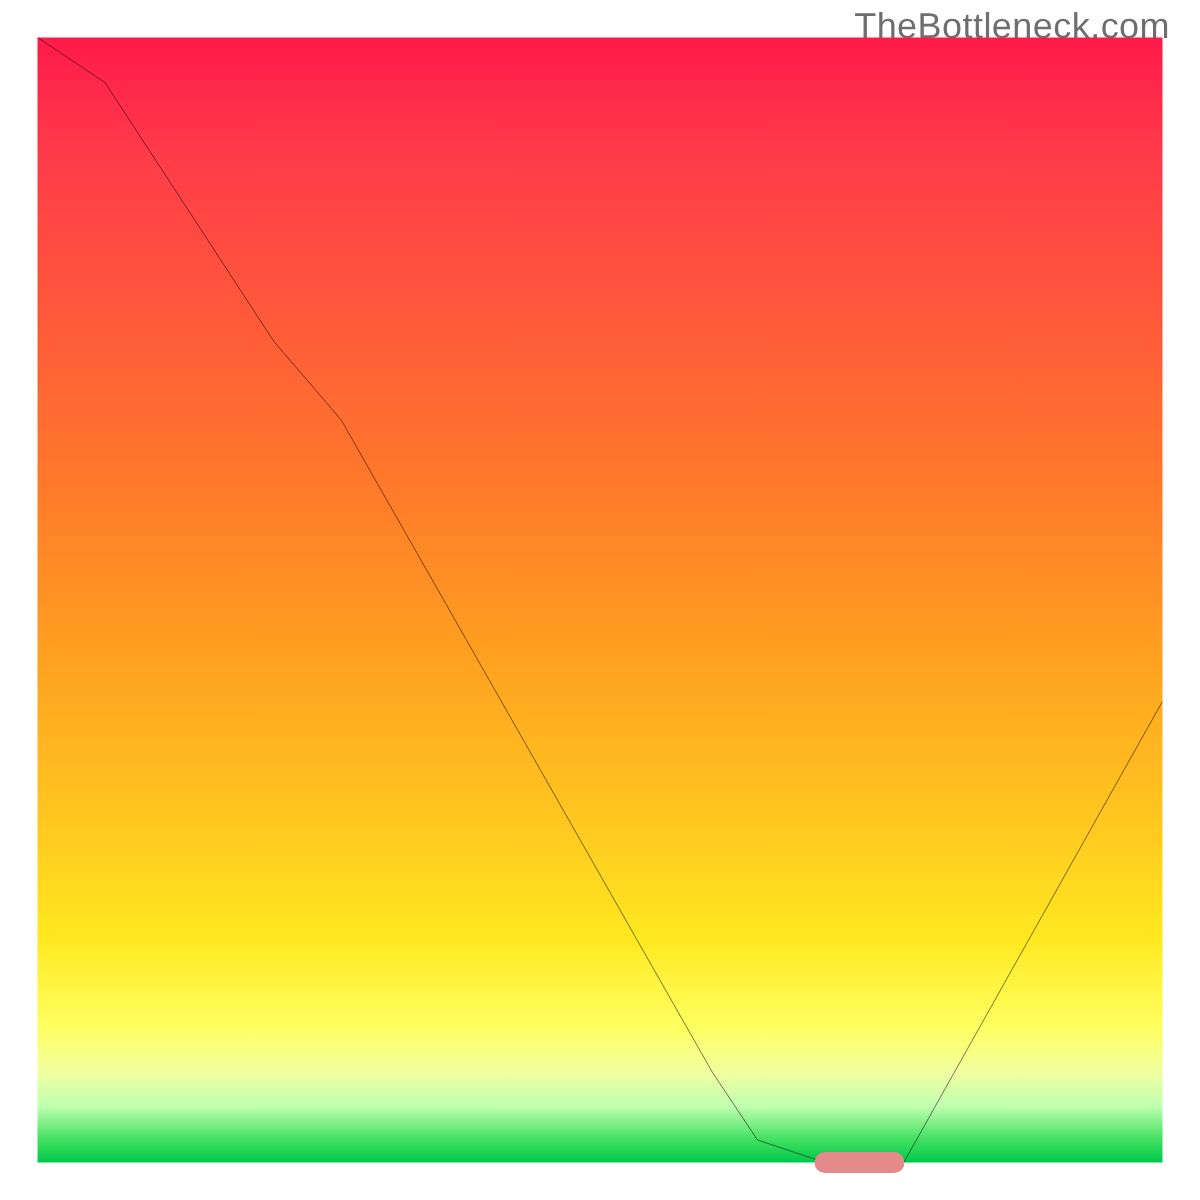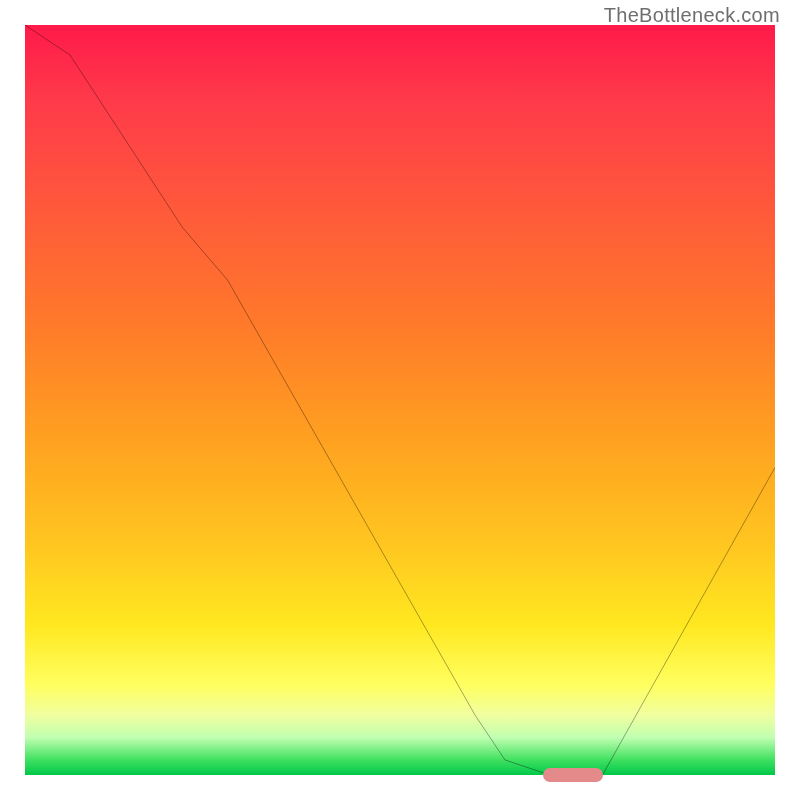--- a/index.html
+++ b/index.html
@@ -7,21 +7,21 @@
     width: 800px;
     height: 800px;
     background: #ffffff;
     position: relative;
     font-family: Arial, sans-serif;
   }
   .watermark {
     position: absolute;
     top: 4px;
     right: 20px;
-    font-size: 20px;
+    font-size: 24px;
     color: #6e6e6e;
     font-weight: 500;
     letter-spacing: 0.3px;
   }
   .plot-area {
     position: absolute;
     left: 25px;
     top: 25px;
     width: 750px;
     height: 750px;

